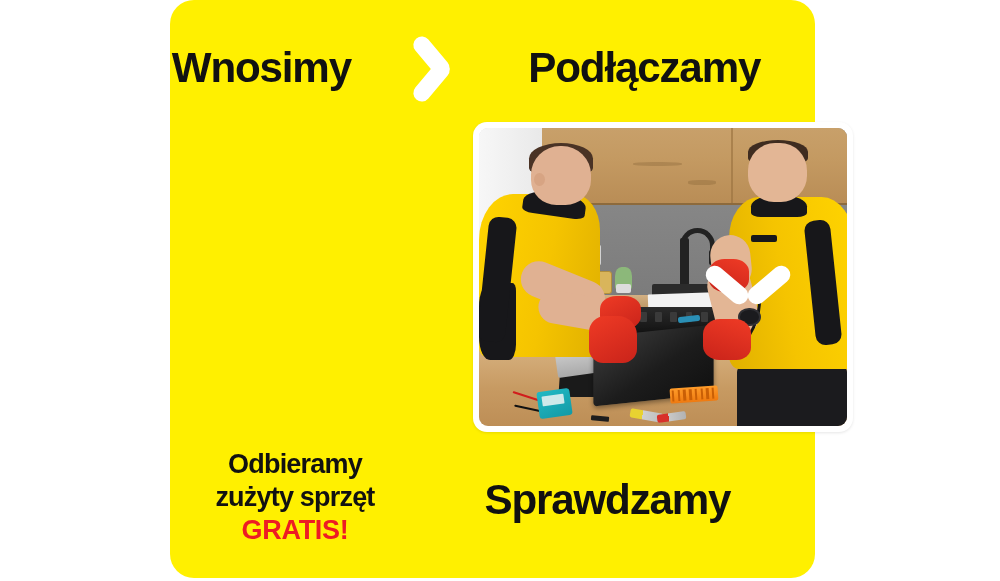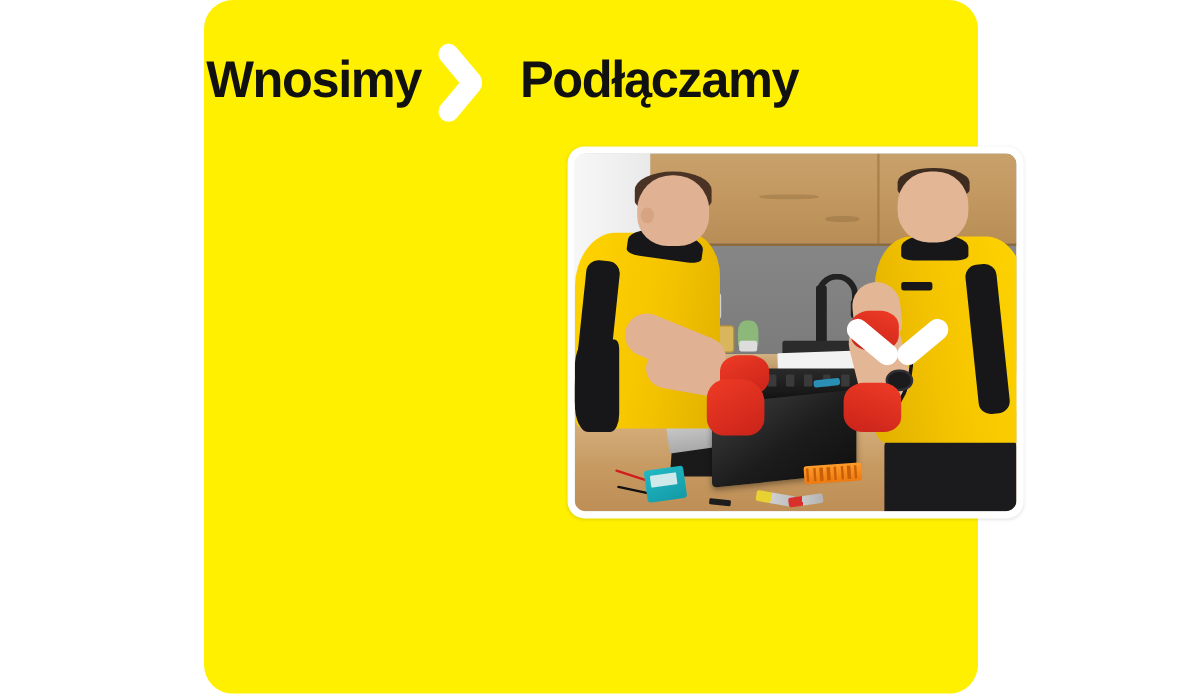--- a/index.html
+++ b/index.html
@@ -16,21 +16,21 @@
     position:absolute;
     left:170px;top:0px;
     width:645px;height:578px;
     background:#FFF000;
     border-radius:24px;
   }
 
   
   .top-row{
     position:absolute;left:0;top:32px;width:593px;height:70px;
-    display:flex;align-items:center;justify-content:flex-start;
+    display:flex;align-items:center;justify-content:space-between;
   }
   .word{
     font-family:"Liberation Sans", sans-serif;
     font-weight:bold;
     font-size:43px;
     letter-spacing:-1.2px;
     color:#111111;
     line-height:1;
     white-space:nowrap;
     transform:scaleX(0.98);
@@ -377,15 +377,25 @@
         <div class="pencil"></div>
 
       </div>
     </div>
 
     <div class="chev chev-down">
       <i class="a"></i>
         <i class="b"></i>
     </div>
 
+    <div class="bottom-row">
+
+      <div class="left-stack">
+        <div class="ls-line">Odbieramy</div>
+        <div class="ls-line">zużyty sprzęt</div>
+        <div class="ls-gratis">GRATIS!</div>
+      </div>
+
+      <div class="word-bottom">Sprawdzamy</div>
+    </div>
 
   </div>
 </div>
 
 </body></html>

